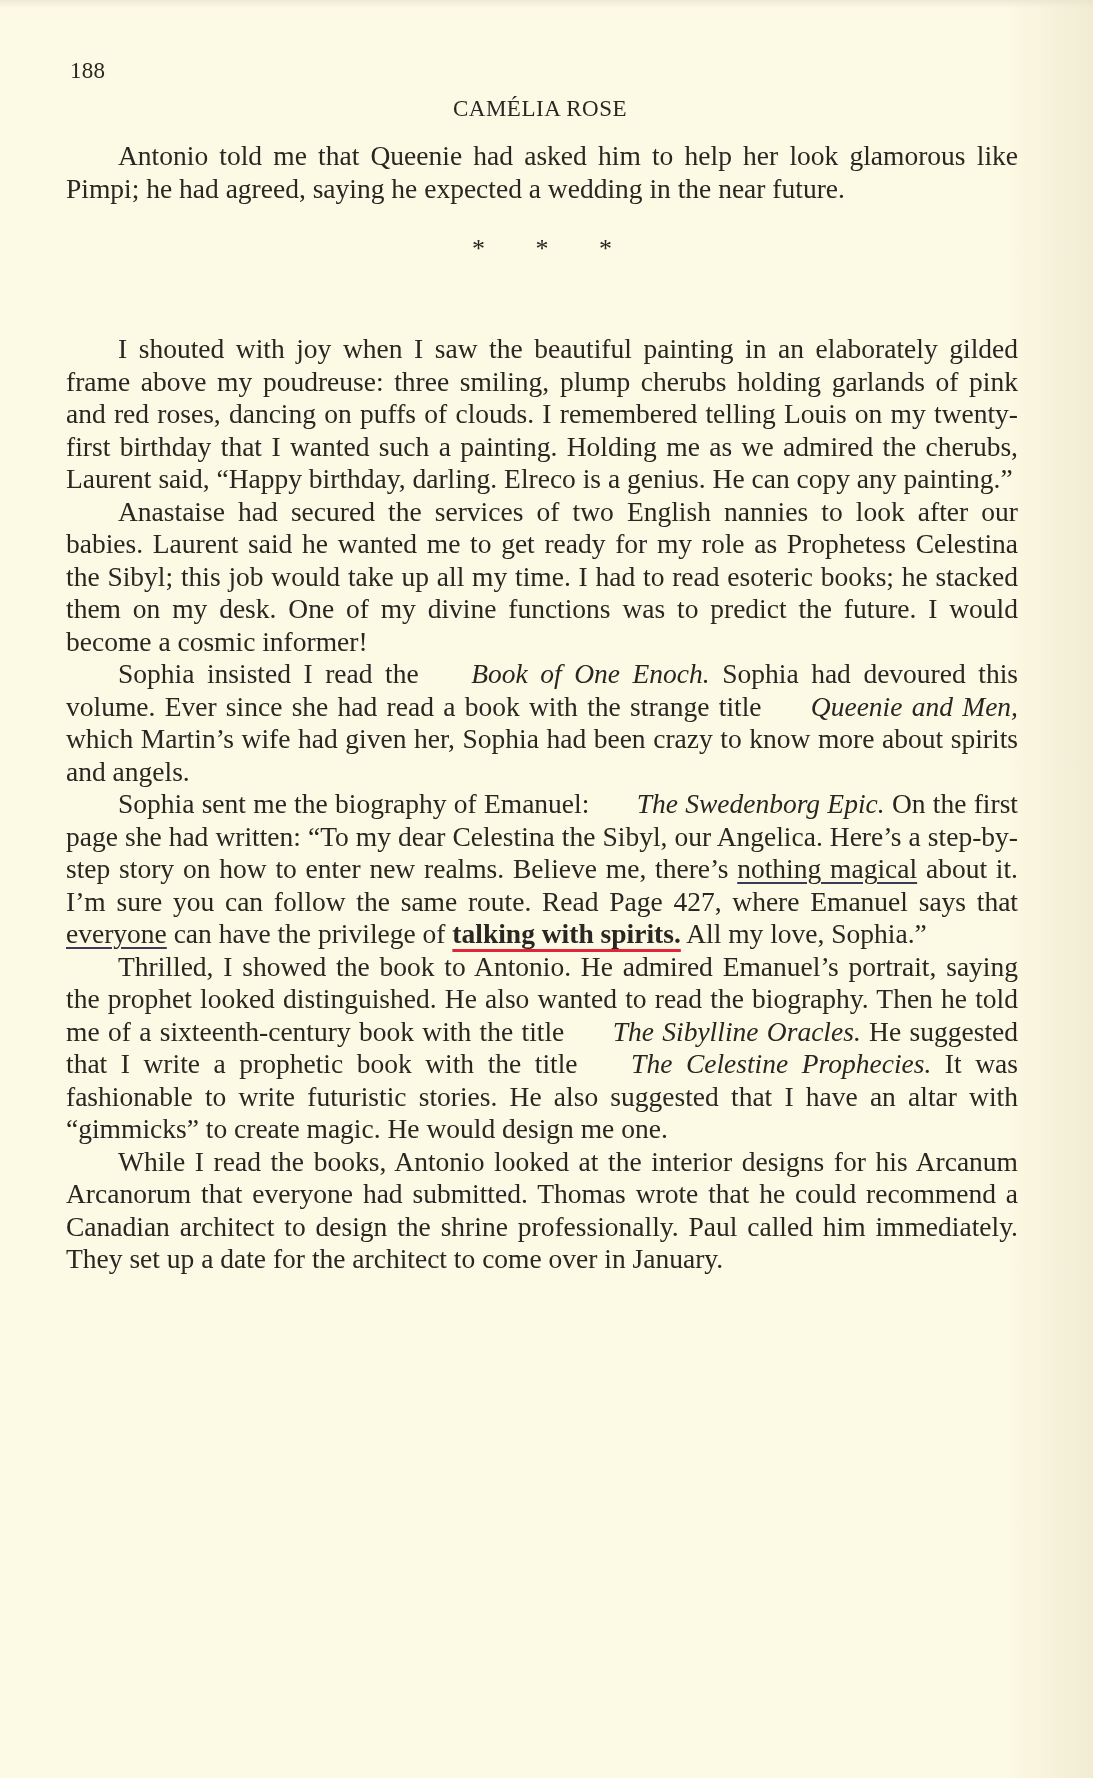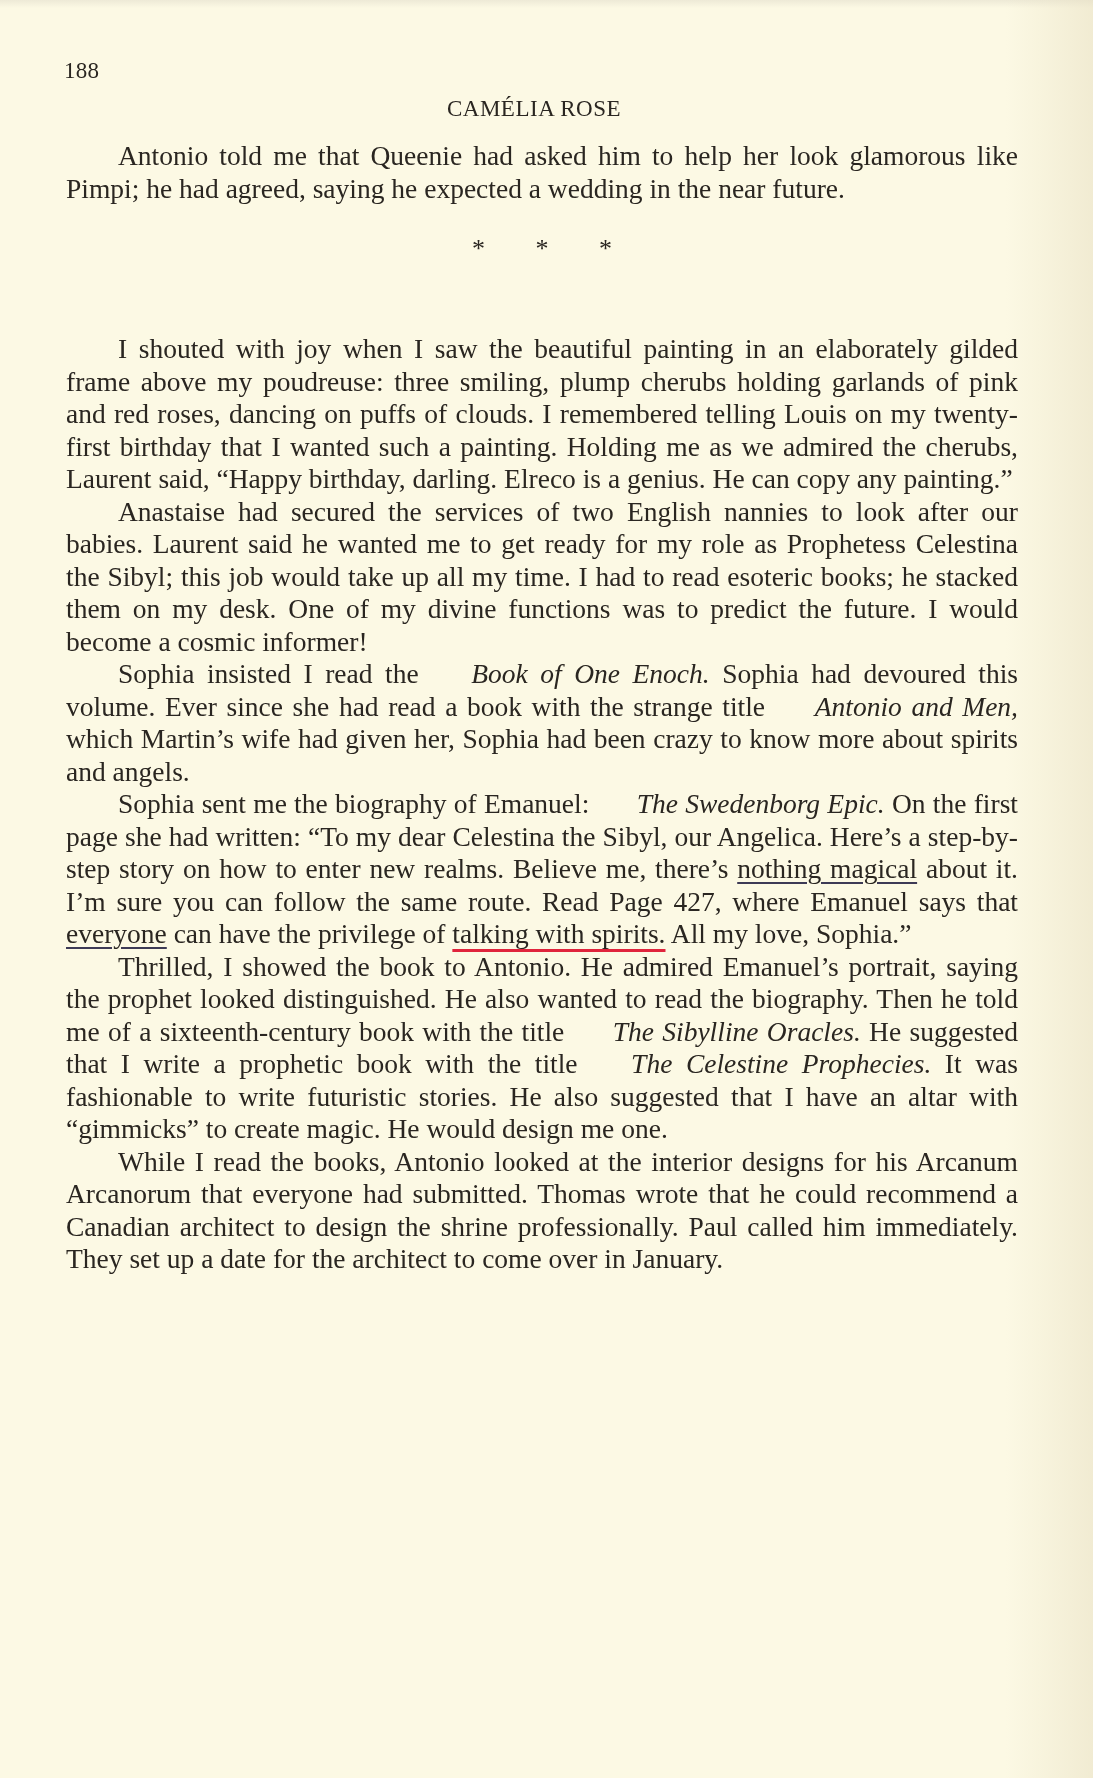--- a/index.html
+++ b/index.html
@@ -21,21 +21,21 @@
     width: 1093px;
     height: 1778px;
     background:
       linear-gradient(to right, rgba(240,232,200,0.0) 0%, rgba(240,232,200,0.0) 92%, rgba(232,224,196,0.55) 100%),
       linear-gradient(to bottom, rgba(210,205,190,0.35) 0px, rgba(252,249,228,0) 8px),
       #fcf9e4;
   }
   .running-head {
     position: absolute;
     top: 58px;
-    left: 64px;
+    left: 70px;
     width: 940px;
     height: 32px;
     font-size: 23px;
     letter-spacing: 0.2px;
   }
   .page-number {
     position: absolute;
     left: 0;
     top: 0;
   }
@@ -83,20 +83,21 @@
     text-decoration: underline;
     text-decoration-color: #3d3a55;
     text-decoration-thickness: 2px;
     text-underline-offset: 4px;
   }
   .ul-red {
     text-decoration: underline;
     text-decoration-color: #e0243c;
     text-decoration-thickness: 3px;
     text-underline-offset: 6px;
+    font-weight: bold;
   }
 </style>
 </head>
 <body>
 
 <div class="page">
 
   <div class="running-head">
     <span class="page-number">188</span>
     <span class="book-title">CAMÉLIA ROSE</span>
@@ -108,21 +109,21 @@
 
     <div class="scene-break">
       <div class="stars">* * *</div>
     </div>
 
 
     <p class="para">I shouted with joy when I saw the beautiful painting in an elaborately gilded frame above my poudreuse: three smiling, plump cherubs holding garlands of pink and red roses, dancing on puffs of clouds. I remembered telling Louis on my twenty-first birthday that I wanted such a painting. Holding me as we admired the cherubs, Laurent said, “Happy birthday, darling. Elreco is a genius. He can copy any painting.”</p>
 
     <p class="para">Anastaise had secured the services of two English nannies to look after our babies. Laurent said he wanted me to get ready for my role as Prophetess Celestina the Sibyl; this job would take up all my time. I had to read esoteric books; he stacked them on my desk. One of my divine functions was to predict the future. I would become a cosmic informer!</p>
 
-    <p class="para"><span>Sophia insisted I read the </span><em>Book of One Enoch.</em><span> Sophia had devoured this volume. Ever since she had read a book with the strange title </span><em>Antonio and Men,</em><span> which Martin’s wife had given her, Sophia had been crazy to know more about spirits and angels.</span></p>
+    <p class="para"><span>Sophia insisted I read the </span><em>Book of One Enoch.</em><span> Sophia had devoured this volume. Ever since she had read a book with the strange title </span><em>Queenie and Men,</em><span> which Martin’s wife had given her, Sophia had been crazy to know more about spirits and angels.</span></p>
 
     <p class="para"><span>Sophia sent me the biography of Emanuel: </span><em>The Swedenborg Epic.</em><span> On the first page she had written: “To my dear Celestina the Sibyl, our Angelica. Here’s a step-by-step story on how to enter new realms. Believe me, there’s </span><span class="ul-ink">nothing magical</span><span> about it. I’m sure you can follow the same route. Read Page 427, where Emanuel says that </span><span class="ul-ink">everyone</span><span> can have the privilege of </span><span class="ul-red">talking with spirits.</span><span> All my love, Sophia.”</span></p>
 
     <p class="para"><span>Thrilled, I showed the book to Antonio. He admired Emanuel’s portrait, saying the prophet looked distinguished. He also wanted to read the biography. Then he told me of a sixteenth-century book with the title </span><em>The Sibylline Oracles.</em><span> He suggested that I write a prophetic book with the title </span><em>The Celestine Prophecies.</em><span> It was fashionable to write futuristic stories. He also suggested that I have an altar with “gimmicks” to create magic. He would design me one.</span></p>
 
     <p class="para">While I read the books, Antonio looked at the interior designs for his Arcanum Arcanorum that everyone had submitted. Thomas wrote that he could recommend a Canadian architect to design the shrine professionally. Paul called him immediately. They set up a date for the architect to come over in January.</p>
 
   </div>
 </div>
 

